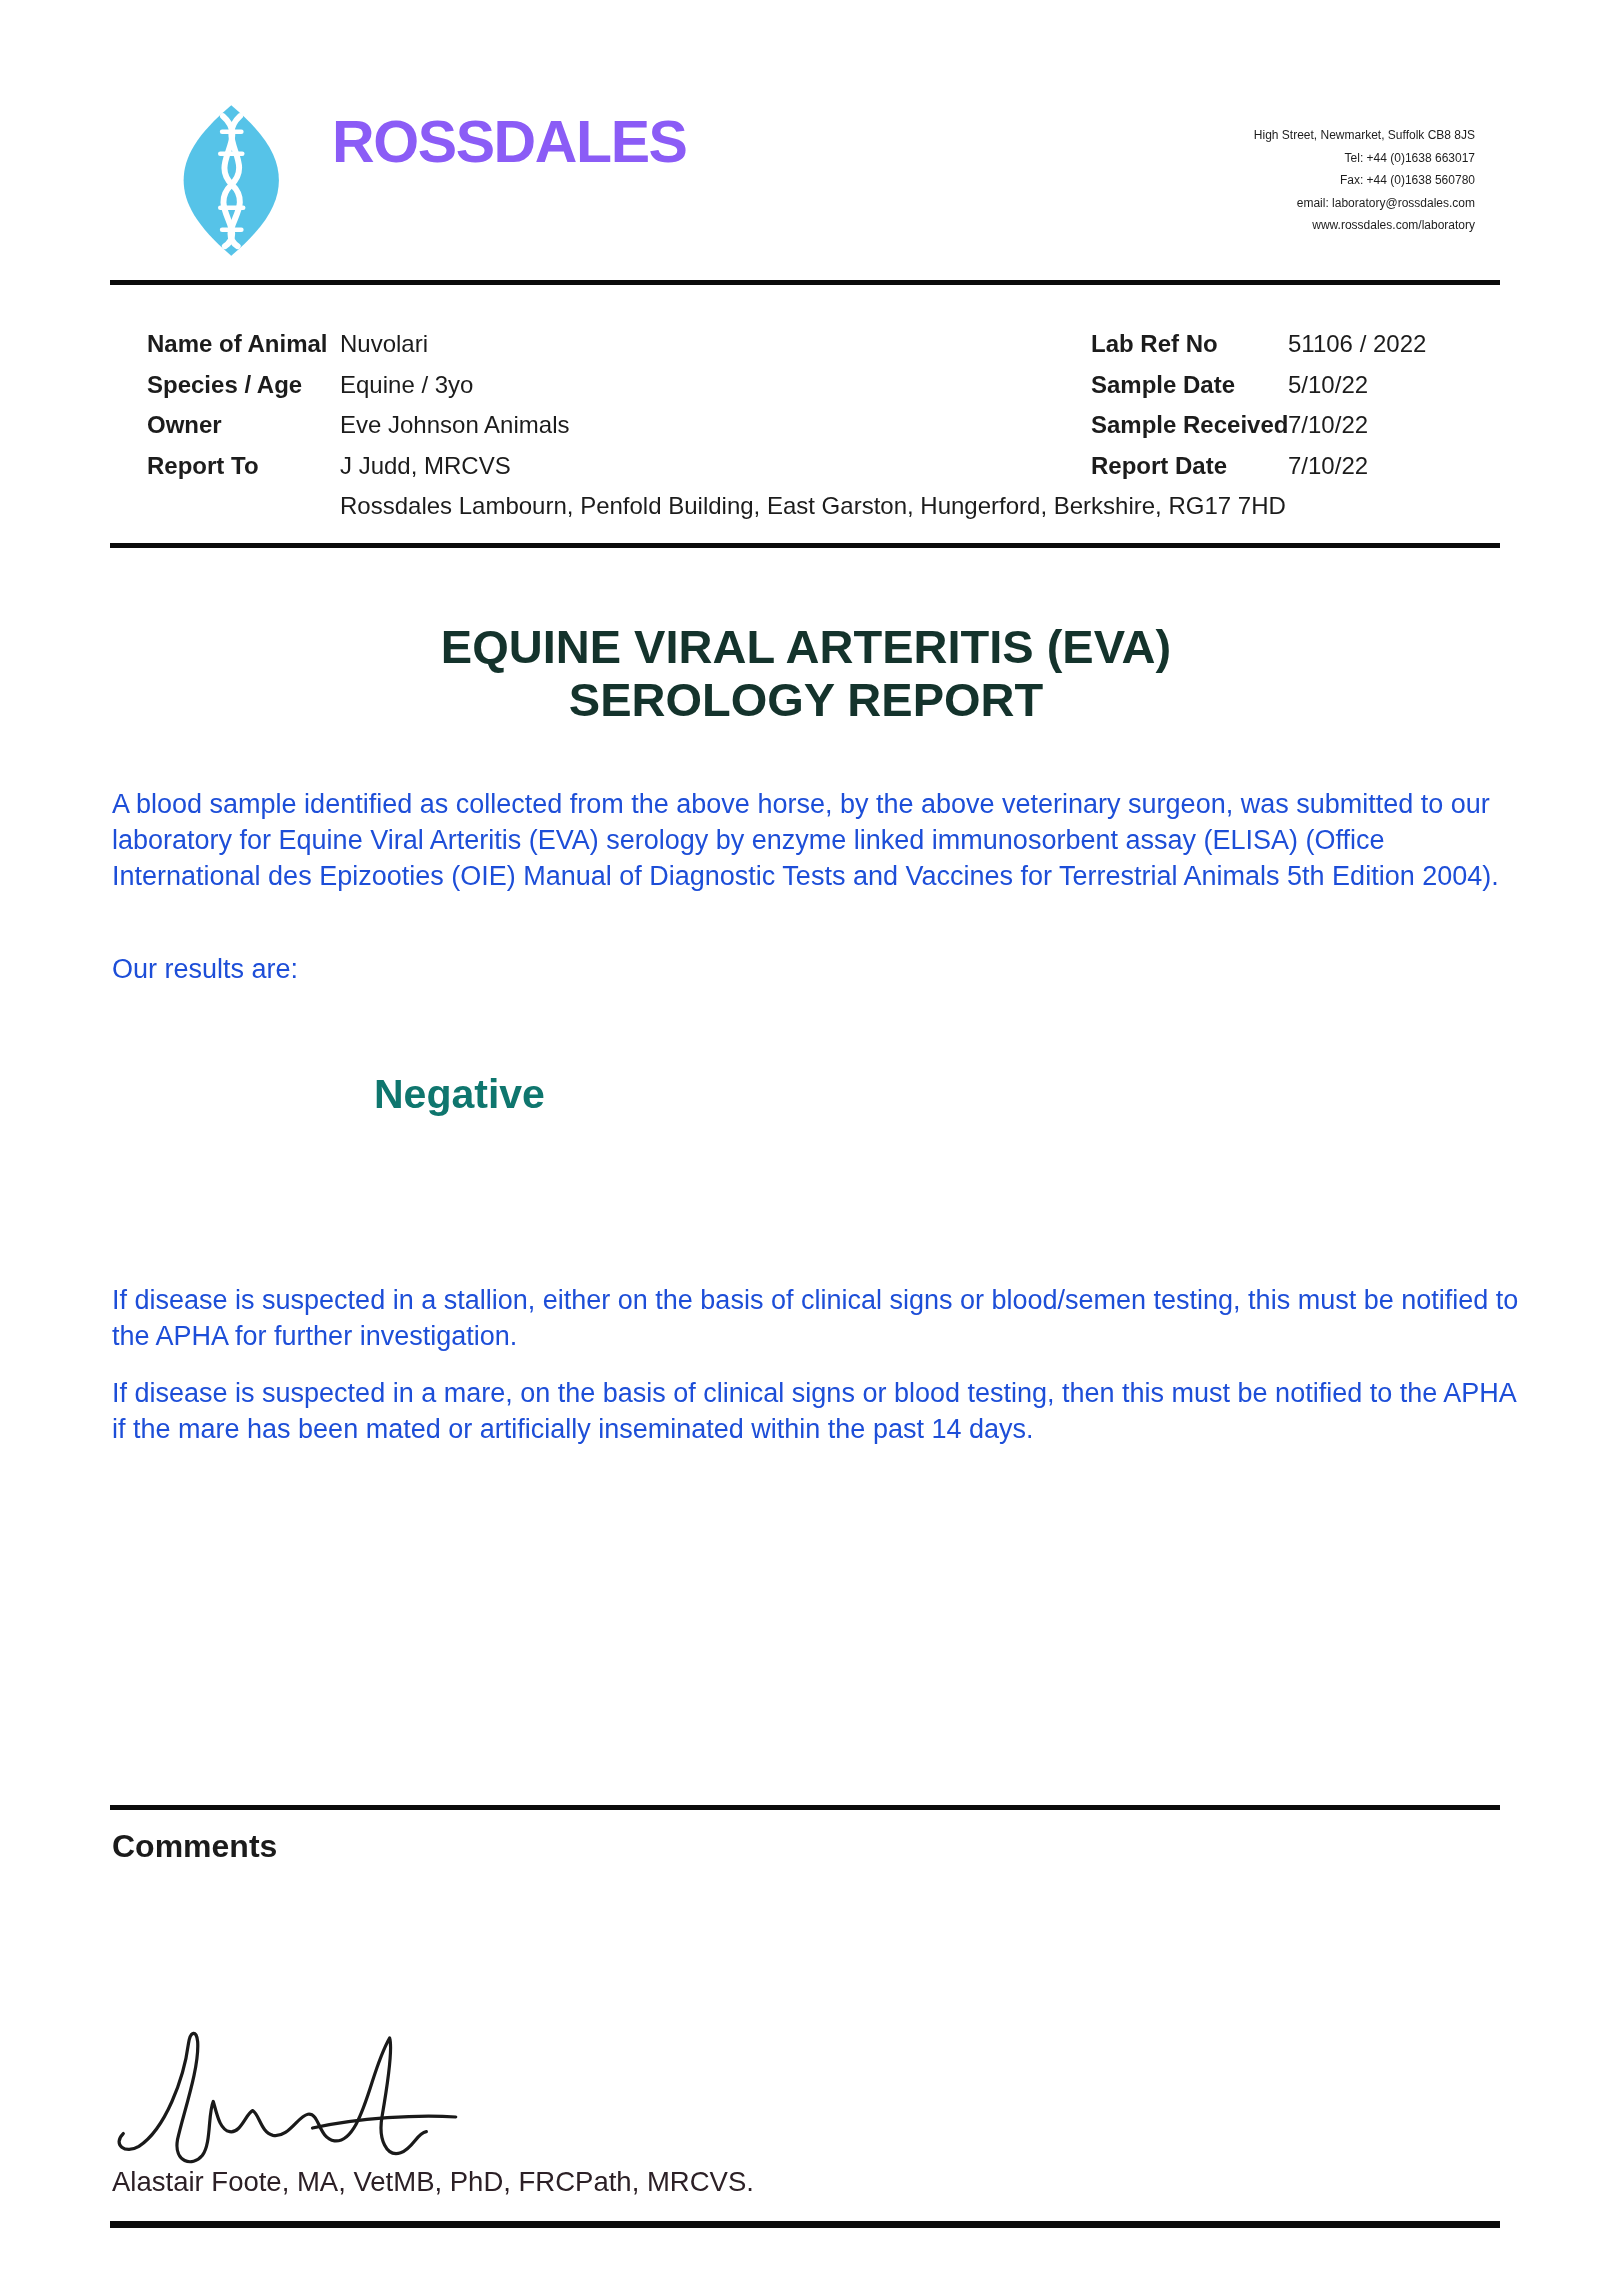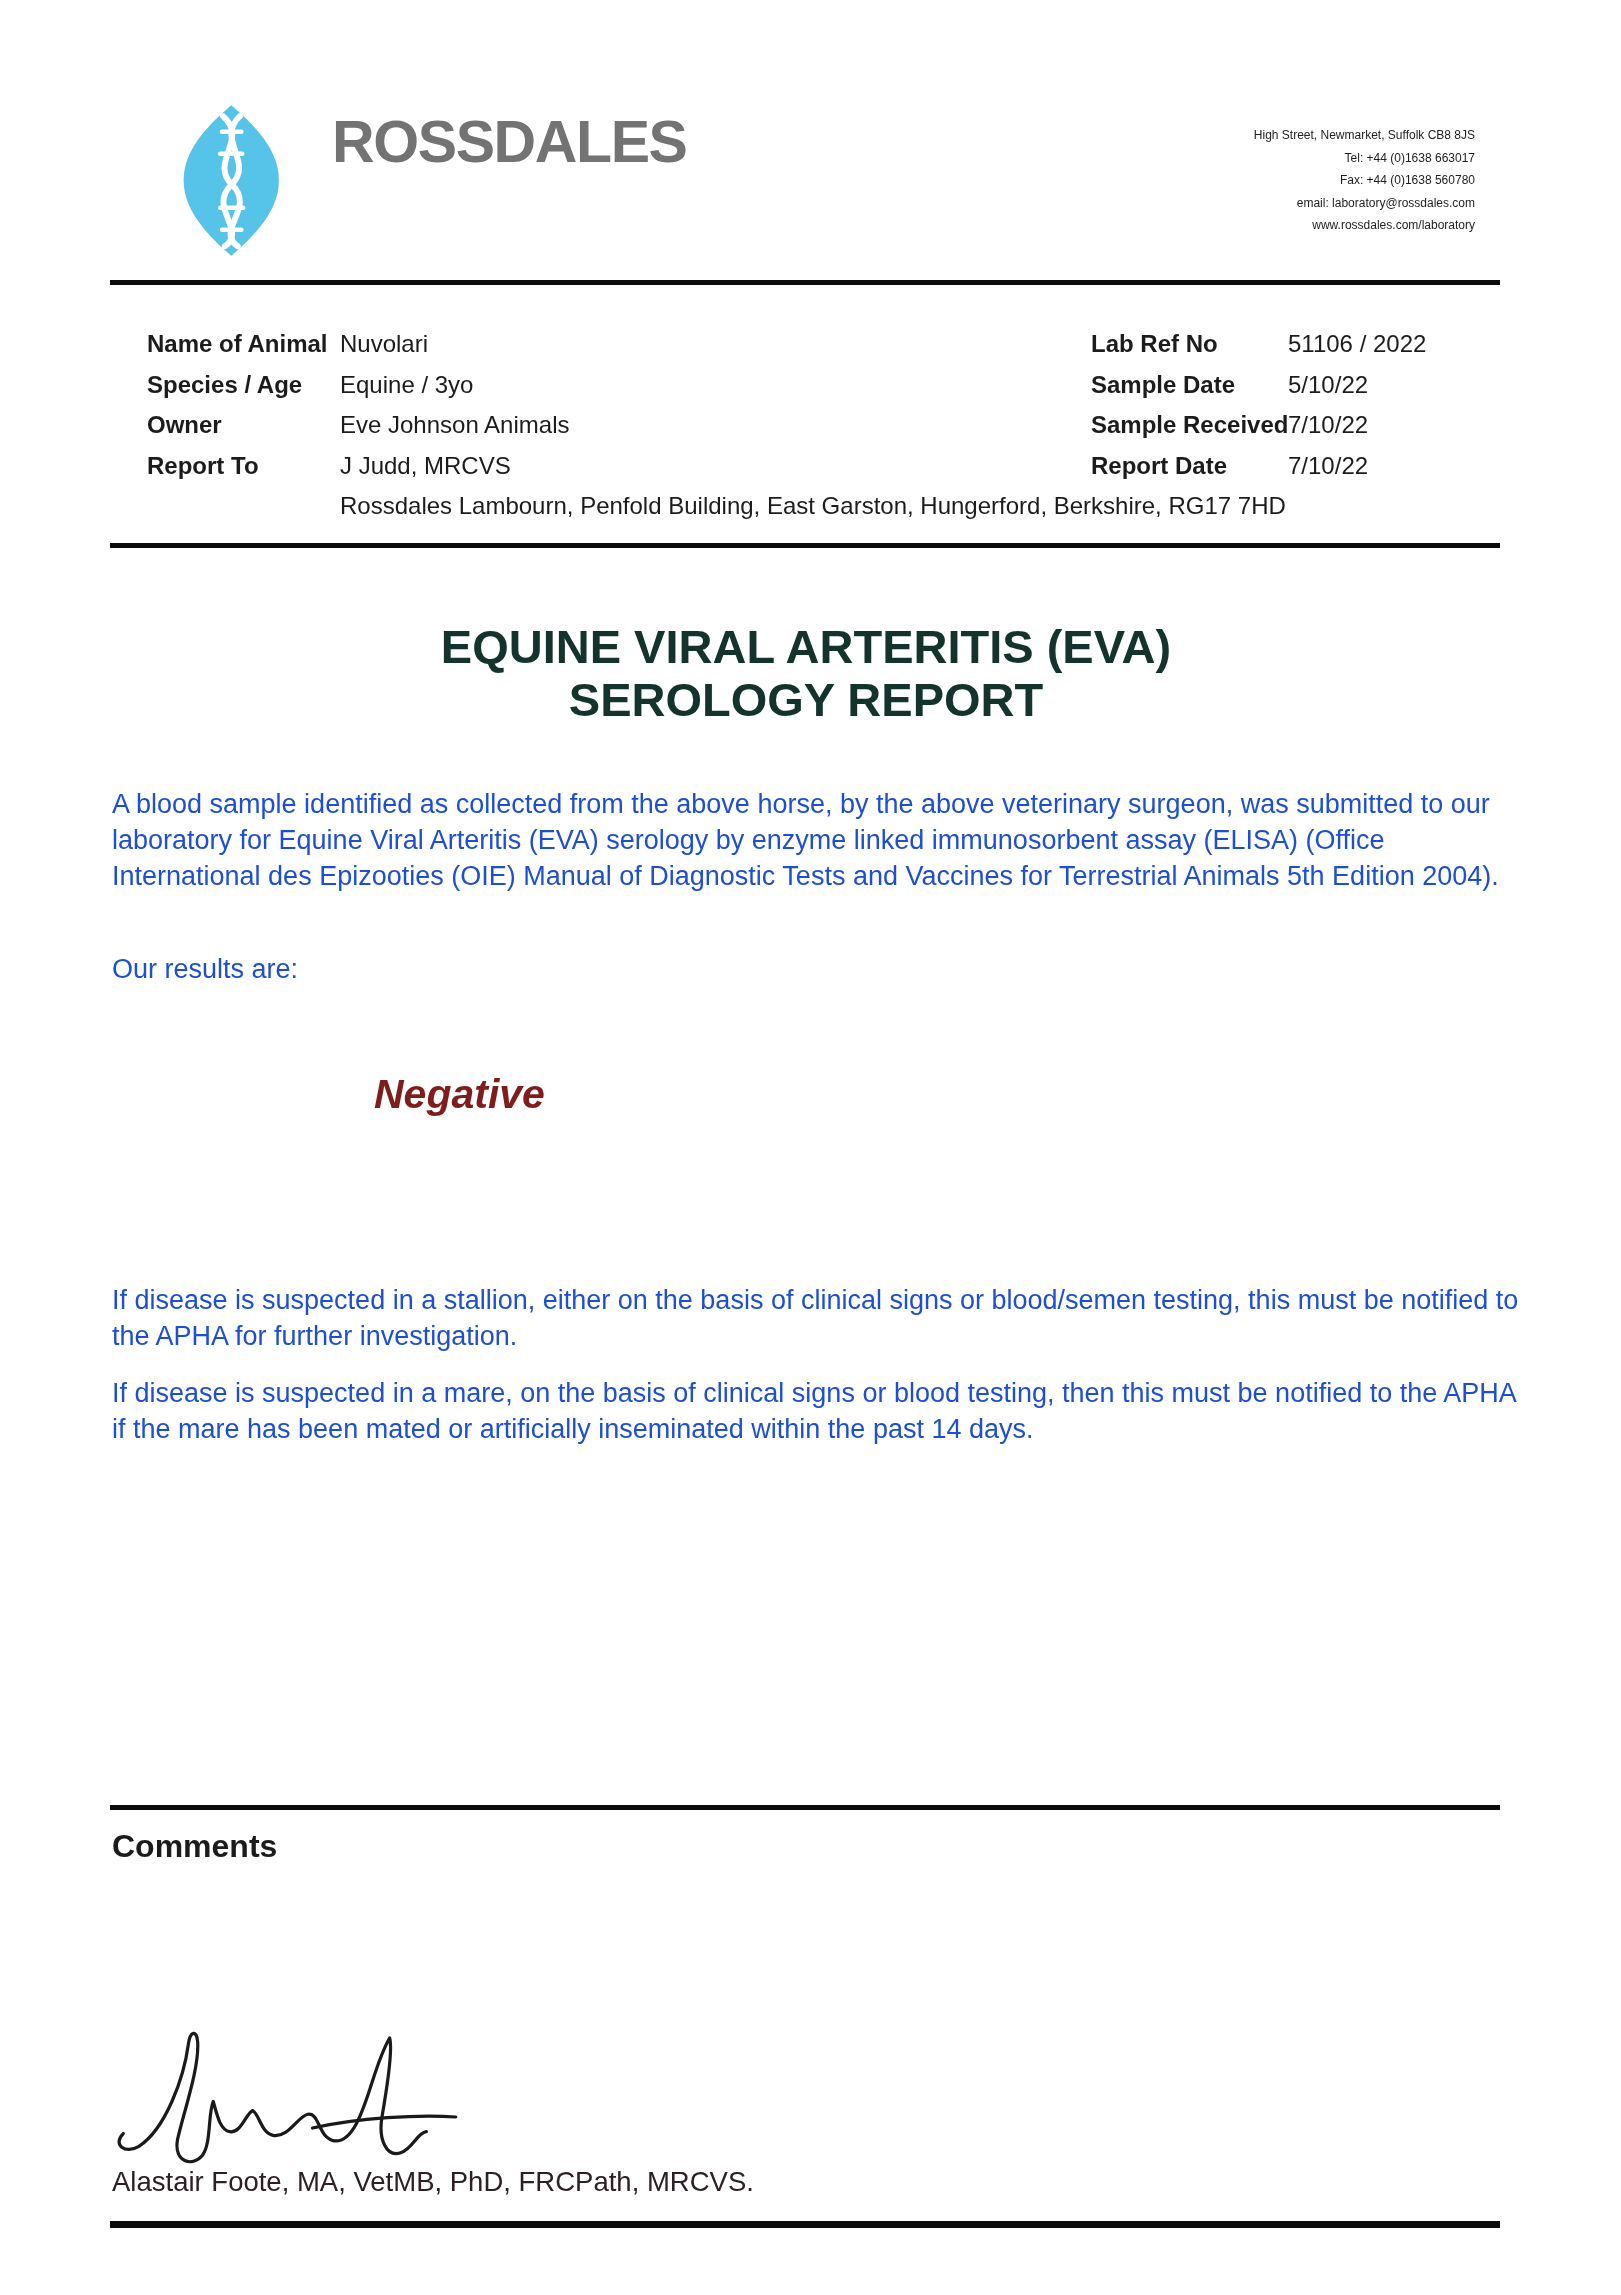--- a/index.html
+++ b/index.html
@@ -4,35 +4,35 @@
 <style>
   html,body{margin:0;padding:0;background:#ffffff;}
   .page{
     position:relative;width:1622px;height:2295px;background:#ffffff;
     font-family:"Liberation Sans","DejaVu Sans",sans-serif;color:#1c1c1c;overflow:hidden;
   }
   .abs{position:absolute;}
   .rule{position:absolute;left:110px;width:1390px;height:5px;background:#0b0b0b;}
   
   .logo-mark{left:169px;top:103px;width:125px;height:155px;}
-  .logo-word1{left:332px;top:113px;font-size:59px;font-weight:bold;letter-spacing:-1.4px;color:#737373;line-height:1;}
+  .logo-word1{left:332px;top:113px;font-size:59px;font-weight:bold;letter-spacing:-1.4px;color:#8b5cf6;line-height:1;}
   .logo-word2{left:332px;top:177px;font-size:58px;font-weight:bold;letter-spacing:-0.9px;color:#56c3e8;line-height:1;}
   
   .contact{right:147px;top:124px;text-align:right;font-size:12px;line-height:22.5px;color:#1d1d1d;}
   
   .drow{position:absolute;font-size:24px;line-height:26px;white-space:nowrap;color:#1c1c1c;}
   .drow .lbl{display:inline-block;font-weight:bold;}
   .dleft{left:147px;}  .dleft .lbl{width:193px;}
   .dright{left:1091px;} .dright .lbl{width:197px;}
   .addr{left:340px;font-size:24px;line-height:26px;white-space:nowrap;color:#1c1c1c;}
   
   .title{left:112px;width:1388px;text-align:center;font-size:47px;font-weight:bold;color:#14332c;line-height:1;}
   
   .para{left:112px;width:1414px;font-size:27px;line-height:36px;color:#1d4ed8;}
-  .result{left:374px;font-size:41px;font-weight:bold;color:#7f1d1d;line-height:1;font-style:italic;}
+  .result{left:374px;font-size:41px;font-weight:bold;color:#0f766e;line-height:1;}
   .comments-h{left:112px;font-size:32px;font-weight:bold;color:#1b1b1b;line-height:1;}
   .signoff{left:112px;font-size:27.5px;color:#2c2026;white-space:nowrap;line-height:1;}
   .sig{left:115px;top:2024px;width:349px;height:152px;}
   .footer-bar{position:absolute;left:110px;width:1390px;height:7.3px;top:2221px;background:#0b0b0b;}
 </style>
 </head>
 <body>
 
 <div class="page">
 

